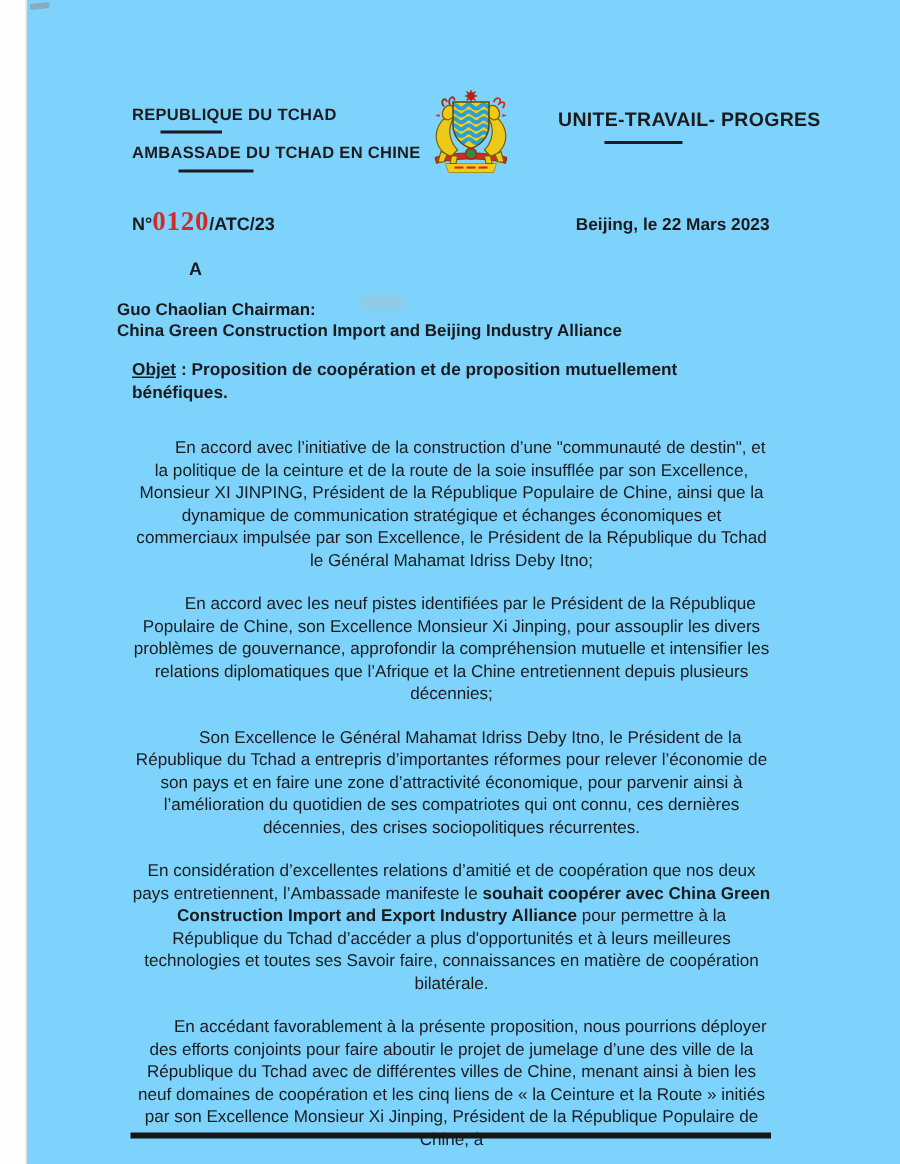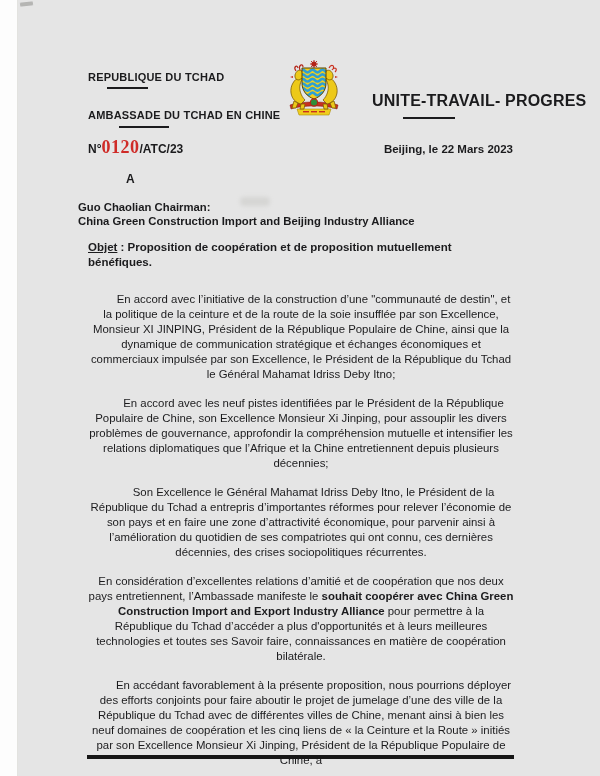--- a/index.html
+++ b/index.html
@@ -5,21 +5,21 @@
   html,body{margin:0;padding:0;}
   body{
     width:600px;height:776px;
     background:#ffffff;
     font-family:"Liberation Sans", sans-serif;
     color:#1b1b1d;
     -webkit-font-smoothing:antialiased;
   }
   .page{
     position:relative;width:600px;height:776px;overflow:hidden;
-    background:#e5e5e5;
+    background:#7dd3fc;
   }
   
   .edge-left{
     position:absolute;left:0;top:0;width:17px;height:776px;
     background:#fdfdfd;border-right:1px solid #e3e3e0;
   }
   .staple{
     position:absolute;left:20px;top:2px;width:13px;height:4px;
     background:#8e8e8c;opacity:.55;transform:rotate(-6deg);border-radius:1px;
     filter:blur(.4px);
@@ -27,22 +27,22 @@
   .smudge{
     position:absolute;left:240px;top:197px;width:30px;height:9px;
     background:#b9b9b4;opacity:.35;filter:blur(2px);border-radius:4px;
   }
   
   .hdr-left{position:absolute;left:88px;top:71px;font-weight:bold;font-size:11px;letter-spacing:.2px;}
   .hdr-line{white-space:nowrap;}
   .hdr-rule{height:2px;background:#1b1b1d;margin-top:4px;}
   .rule-1{width:41px;margin-left:19px;}
   .rule-2{width:50px;margin-left:31px;margin-top:5px;}
-  .hdr-line2{margin-top:20px;}
-  .hdr-right{position:absolute;left:372px;top:72px;font-weight:bold;font-size:16px;letter-spacing:.2px;margin-top:20px;}
+  .hdr-line2{margin-top:7px;}
+  .hdr-right{position:absolute;left:372px;top:72px;font-weight:bold;font-size:13px;letter-spacing:.2px;}
   .rule-3{width:52px;margin-left:31px;margin-top:7px;}
   .emblem{position:absolute;left:280px;top:59px;width:68px;height:58px;}
   
   .ref-row{
     position:absolute;left:88px;right:87px;top:137px;
     display:flex;justify-content:space-between;align-items:baseline;
   }
   .ref{font-weight:bold;font-size:12px;white-space:nowrap;}
   .ref-number{
     font-family:"Liberation Serif", serif;font-weight:bold;font-size:18px;

